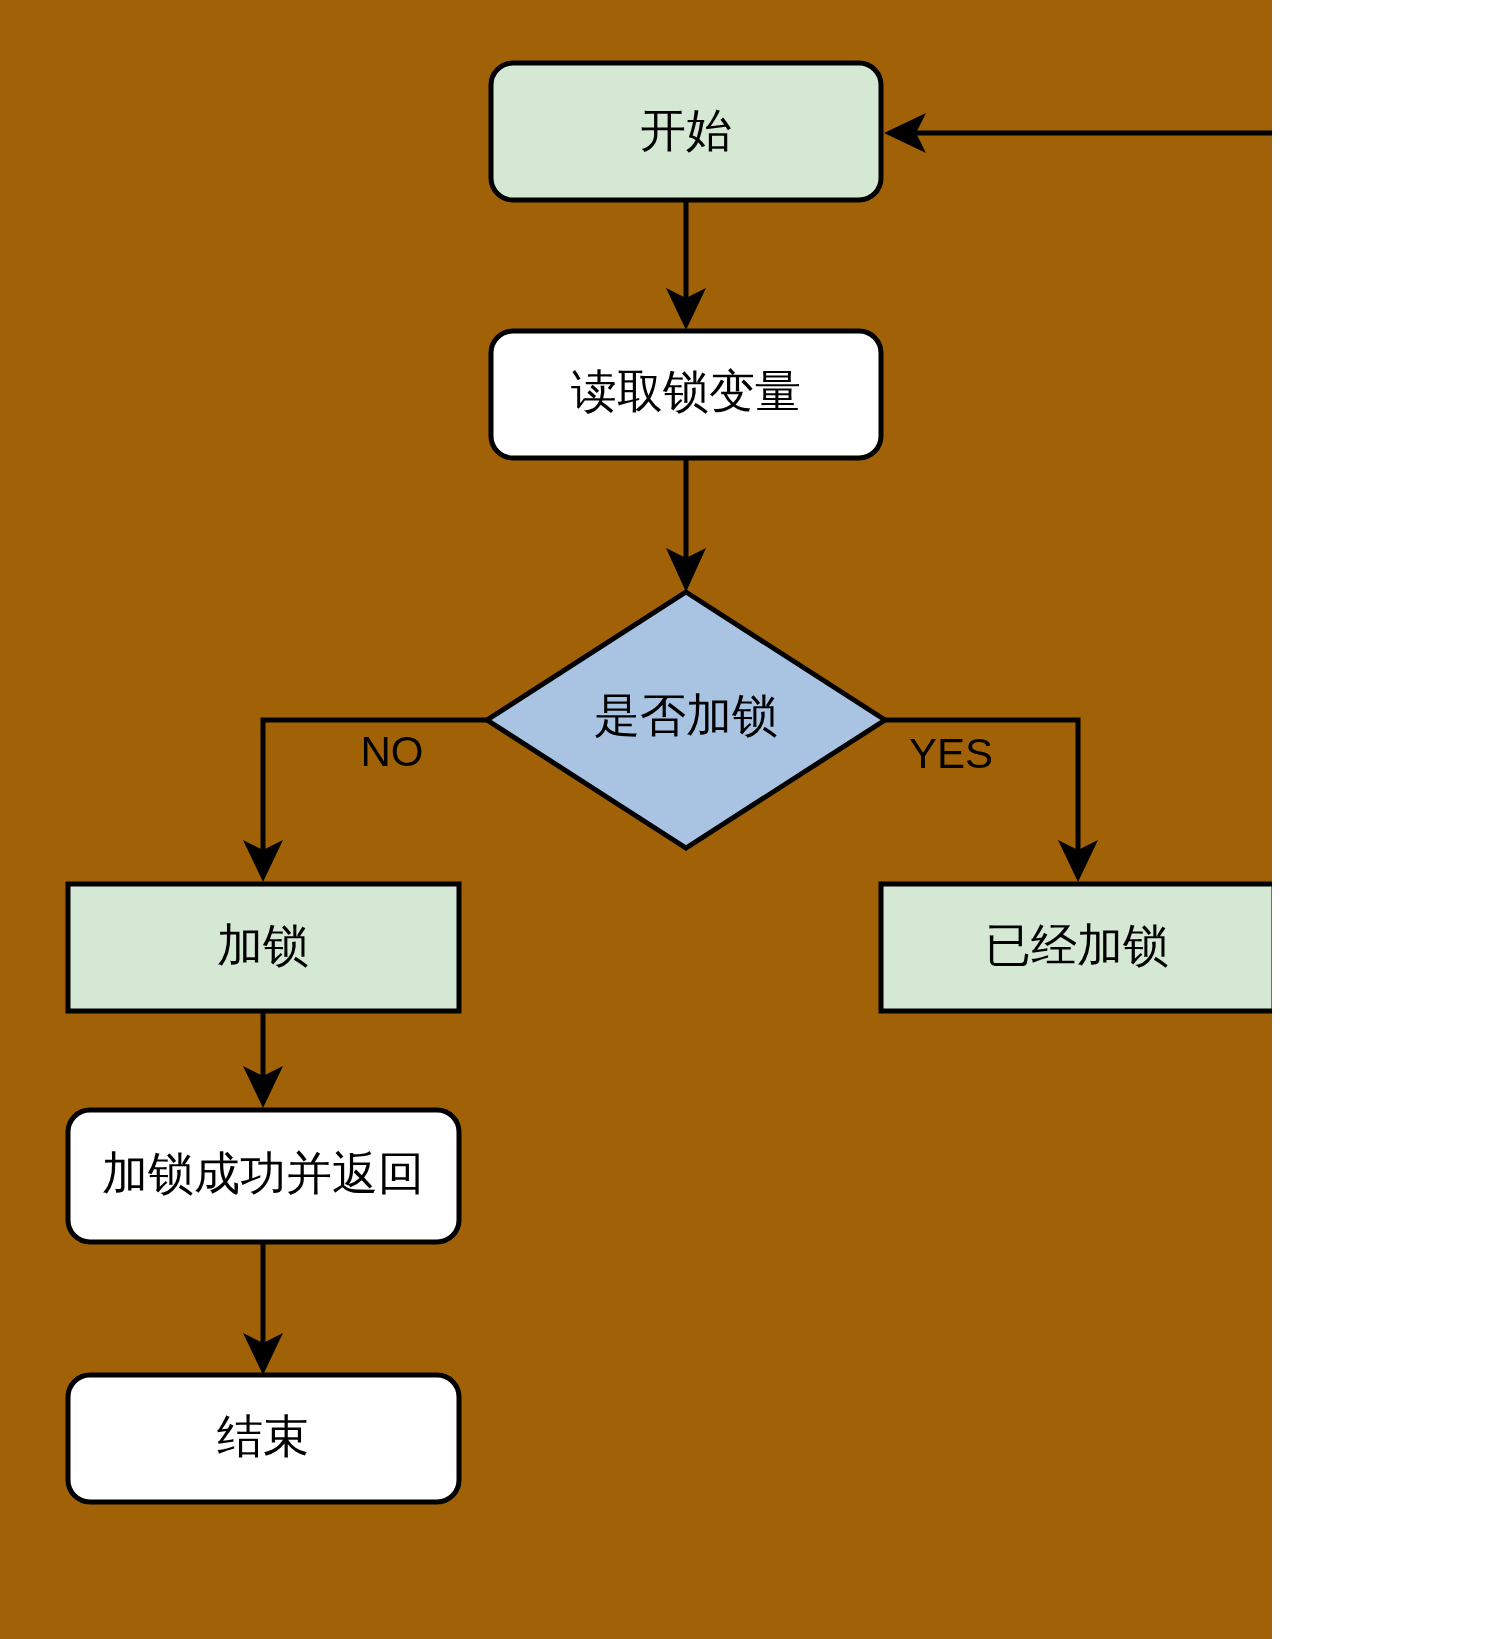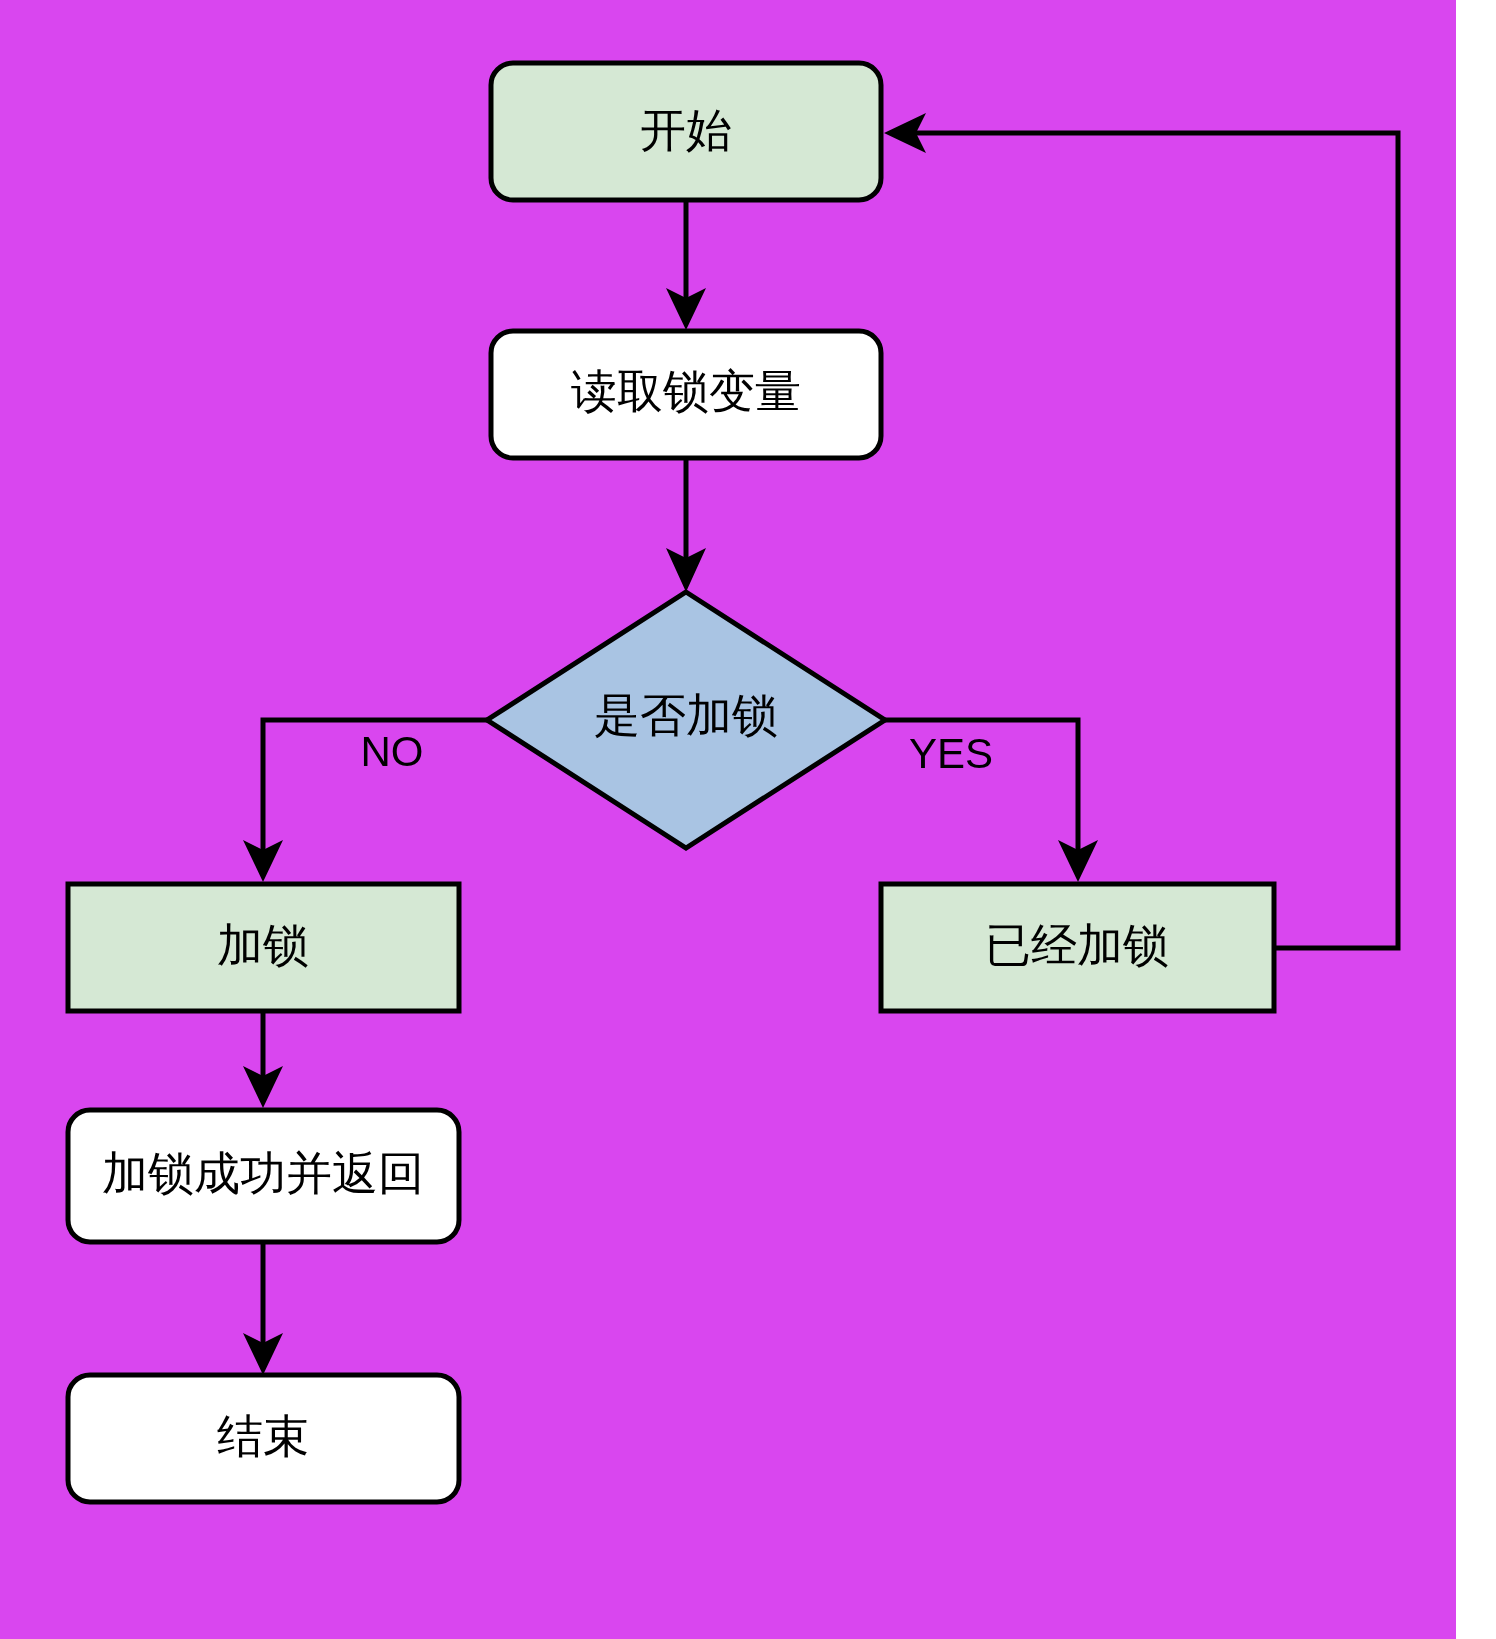--- a/index.html
+++ b/index.html
@@ -5,23 +5,23 @@
   html, body {
     margin: 0;
     padding: 0;
     background: #ffffff;
   }
   body {
     font-family: "Liberation Sans", "DejaVu Sans", sans-serif;
   }
   #flowchart-canvas {
     position: relative;
-    width: 1456px;
+    width: 1272px;
     height: 1639px;
-    background: #d946ef;
+    background: #a16207;
     overflow: hidden;
   }
   #flow-svg {
     position: absolute;
     top: 0;
     left: 0;
     width: 1496px;
     height: 1639px;
   }
   .node-shape {

